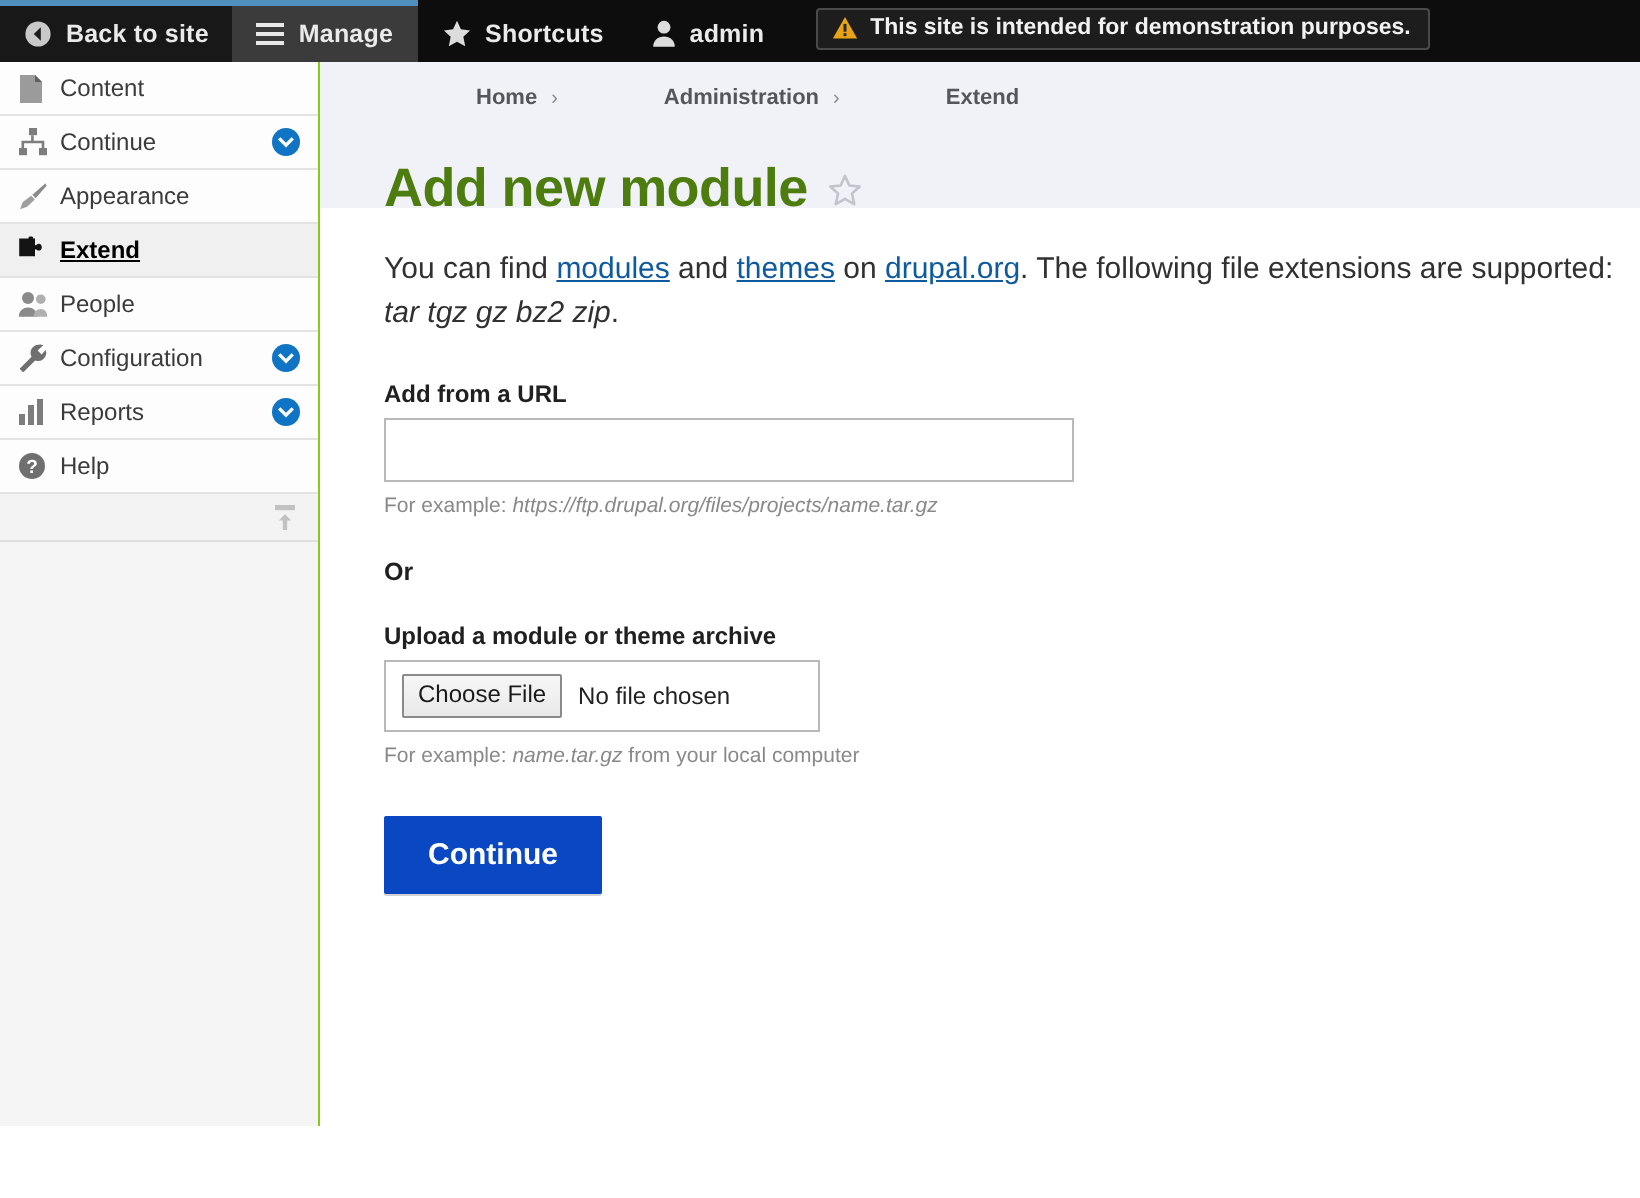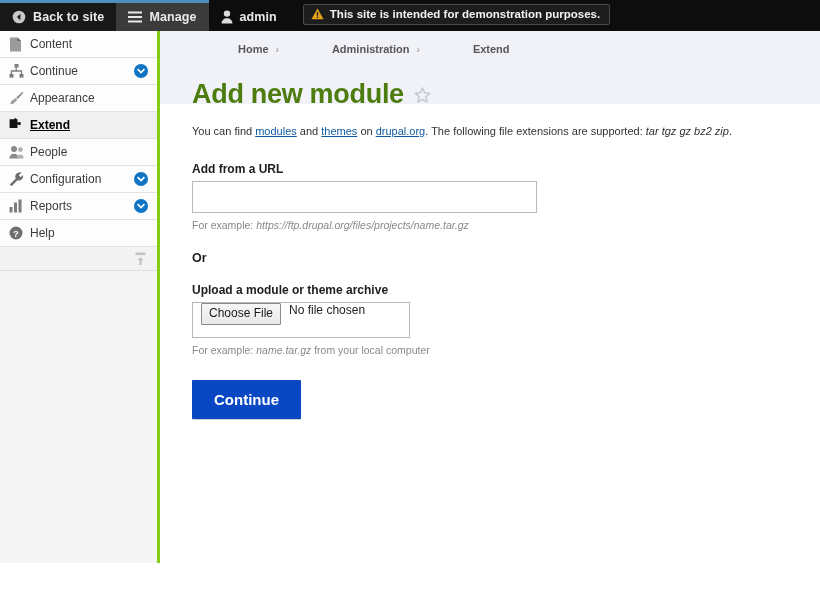--- a/index.html
+++ b/index.html
@@ -57,21 +57,21 @@
     white-space: nowrap;
   }
 
   
   .sidebar {
     position: absolute;
     top: 31px; left: 0;
     width: 160px;
     height: 532px;
     background: #737373;
-    border-right: 3px solid #84cc16;
+    border-right: 1px solid #84cc16;
     z-index: 20;
   }
   .side-item {
     position: relative;
     display: flex; align-items: center;
     height: 27px;
     padding: 0 8px 0 9px;
     border-bottom: 1px solid #e3e3e3;
     background: #fdfdfd;
     cursor: pointer;
@@ -107,21 +107,21 @@
     padding: 12px 0 0 32px;
     height: 73px;
   }
   .breadcrumb { font-size: 11px; font-weight: bold; color: #55565b; display:flex; align-items:center; gap:7px; }
   .breadcrumb a { color:#55565b; text-decoration:none; cursor:pointer;padding-left:46px; }
   .breadcrumb .sep { color:#8b8c90; font-weight: normal; font-size:10px; }
   .page-title-row { display:flex; align-items:center; gap:10px; margin-top: 7px; }
   .page-title { font-size: 27px; font-weight: bold; color:#4d7c0f; letter-spacing:-.3px; line-height:1.1; }
 
   .page-body { padding: 20px 0 0 32px; }
-  .intro { font-size: 11px; color:#313131; line-height:1.45; margin:0 3px 22px 0; }
+  .intro { font-size: 15px; color:#313131; line-height:1.45; margin:0 3px 22px 0; }
   .intro a { color:#0f5a9e; text-decoration: underline; cursor:pointer; }
   .intro em { font-style: italic; }
 
   .form-label { font-size: 12px; font-weight: bold; color:#202020; margin-bottom: 5px; display:block; }
   .txt-input {
     display:block;
     width: 345px; height: 32px;
     border: 1px solid #b9b9b9;
     background:#fff;
     padding: 4px 7px;
@@ -132,21 +132,21 @@
   }
   .help-text { font-size: 10.5px; color:#898989; margin-top: 6px; font-style: italic; }
   .help-text .lead { font-style: normal; }
 
   .or-text { font-size: 12.5px; font-weight: bold; color:#1f1f1f; margin: 20px 0 18px 0; }
 
   .file-wrap {
     width: 218px; height: 36px;
     border: 1px solid #b9b9b9;
     background:#fff;
-    display:flex; align-items:flex-start;
+    display:flex; align-items:center;
     padding: 0 8px;
     gap: 8px;
   }
   .file-btn {
     border: 1px solid #8a8a8a;
     background: #efefef;
     background: linear-gradient(#f6f6f6,#e9e9e9);
     padding: 2px 7px 3px 7px;
     font-size: 12px;
     color:#1a1a1a;
@@ -193,20 +193,28 @@
       <span class="ico">
         <svg width="14" height="12" viewBox="0 0 14 12">
           <rect x="0" y="0.5" width="14" height="2" fill="#e8e8e8"></rect>
           <rect x="0" y="5" width="14" height="2" fill="#e8e8e8"></rect>
           <rect x="0" y="9.5" width="14" height="2" fill="#e8e8e8"></rect>
         </svg>
       </span>
       <span>Manage</span>
     </div>
 
+    <div class="tb-item">
+      <span class="ico">
+        <svg width="15" height="14" viewBox="0 0 16 15">
+          <path d="M8 0.4 10.1 5 15 5.6 11.4 9 12.4 14 8 11.6 3.6 14 4.6 9 1 5.6 5.9 5z" fill="#dcdcdc"></path>
+        </svg>
+      </span>
+      <span>Shortcuts</span>
+    </div>
 
     <div class="tb-item">
       <span class="ico">
         <svg width="12" height="14" viewBox="0 0 12 14">
           <circle cx="6" cy="3.6" r="3.2" fill="#dcdcdc"></circle>
           <path d="M0.6 13.4c0-3.2 2.4-5.2 5.4-5.2s5.4 2 5.4 5.2z" fill="#dcdcdc"></path>
         </svg>
       </span>
       <span>admin</span>
     </div>

